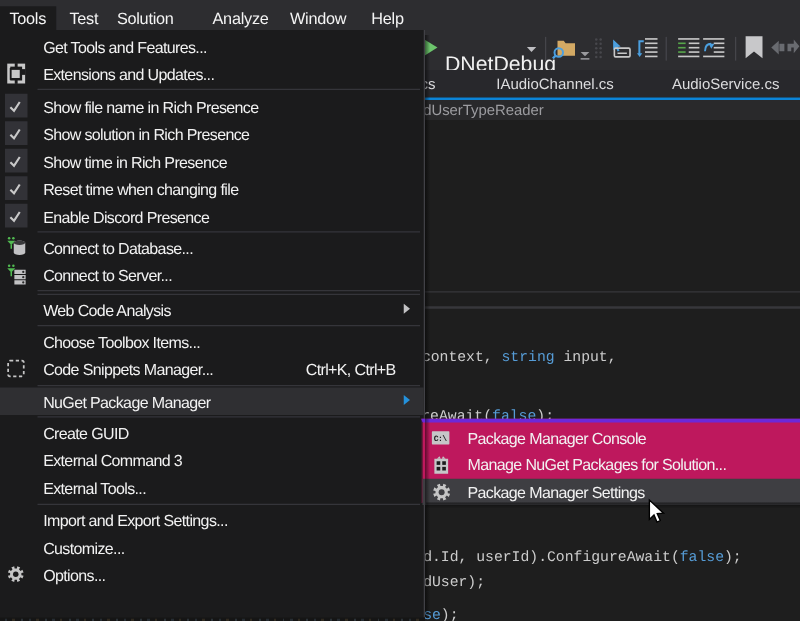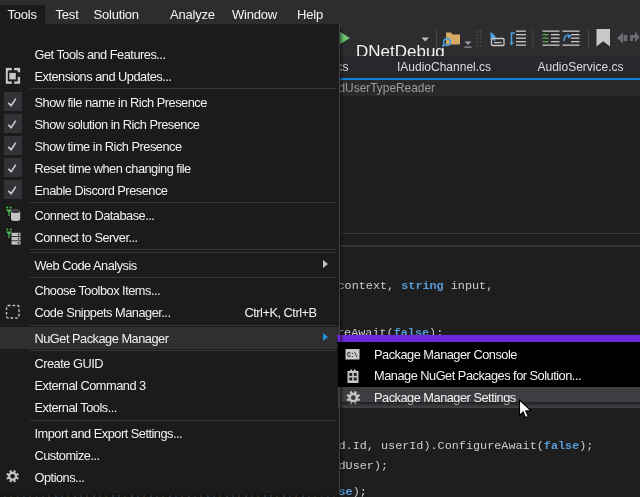--- a/index.html
+++ b/index.html
@@ -14,38 +14,38 @@
   
   #tabwell{left:0;top:56px;width:640px;height:21.5px;background:#28282c;}
   .tab{position:absolute;top:0.7px;height:21.5px;line-height:21.5px;font-size:12px;color:#dcdcde;}
   #blueline{left:0;top:77.5px;width:640px;height:2.5px;background:#0b84d8;}
   #crumb{left:0;top:80px;width:640px;height:15.5px;background:#29292b;}
   #crumbtx{left:338.5px;top:80px;height:15.5px;line-height:16.5px;font-size:11.9px;color:#9c9ca0;}
   
   .hline{left:339px;width:301px;background:#37373b;}
   .code{position:absolute;font-family:"Liberation Mono",monospace;font-size:11.8px;line-height:13px;
         color:#cccccc;white-space:pre;}
-  .kw{color:#569cd6;font-weight:bold;}
+  .kw{color:#569cd6;}
   
   #popup{left:0;top:24px;width:339.5px;height:470px;background:#1b1b1c;
-         border-right:1px solid #414146;box-sizing:border-box;padding-top:19px;}
+         border-right:1px solid #414146;box-sizing:border-box;padding-top:2px;}
   .row{position:relative;height:22px;line-height:23px;font-size:12.8px;letter-spacing:-0.5px;color:#f2f2f2;
        padding-left:34.5px;white-space:nowrap;}
   .sep{height:1px;background:#35353a;margin:1.25px 2.5px 1.25px 30px;}
   .row.hl{background:#2f2f32;}
   .chk{position:absolute;left:4px;top:1.5px;width:18px;height:19px;background:#323237;}
   .shortcut{position:absolute;right:22px;top:0;}
   .arrow{position:absolute;left:322.5px;top:6.5px;width:0;height:0;
          border-top:4px solid transparent;border-bottom:4px solid transparent;
          border-left:5px solid #c2c2c4;}
   .arrow.blue{border-left-color:#2491db;}
   .micon{position:absolute;left:0;top:0;}
   
-  #submenu{left:337px;top:334.5px;width:303px;height:67.5px;background:#000000;
-           border-left:1.5px solid #1a1a1b;border-top:7px solid #6d28d9;
+  #submenu{left:337px;top:334.5px;width:303px;height:67.5px;background:#be185d;
+           border-left:1.5px solid #1a1a1b;border-top:3px solid #6d28d9;
            box-sizing:border-box;padding-top:2px;}
   .srow{position:relative;height:21.5px;line-height:22.5px;font-size:12.8px;letter-spacing:-0.5px;color:#f2f2f2;
         padding-left:36px;white-space:nowrap;}
   .srow.hl{background:#3e3e42;}
   
   #shR{left:339.5px;top:28px;width:4.5px;height:466px;
        background:linear-gradient(90deg,rgba(0,0,0,.50),rgba(0,0,0,0));}
   #shSub{left:341px;top:402px;width:299px;height:5px;
          background:linear-gradient(180deg,rgba(0,0,0,.50),rgba(0,0,0,0));}
   #botstrip{left:0;top:494px;width:339.5px;height:3px;background:#151515;}

